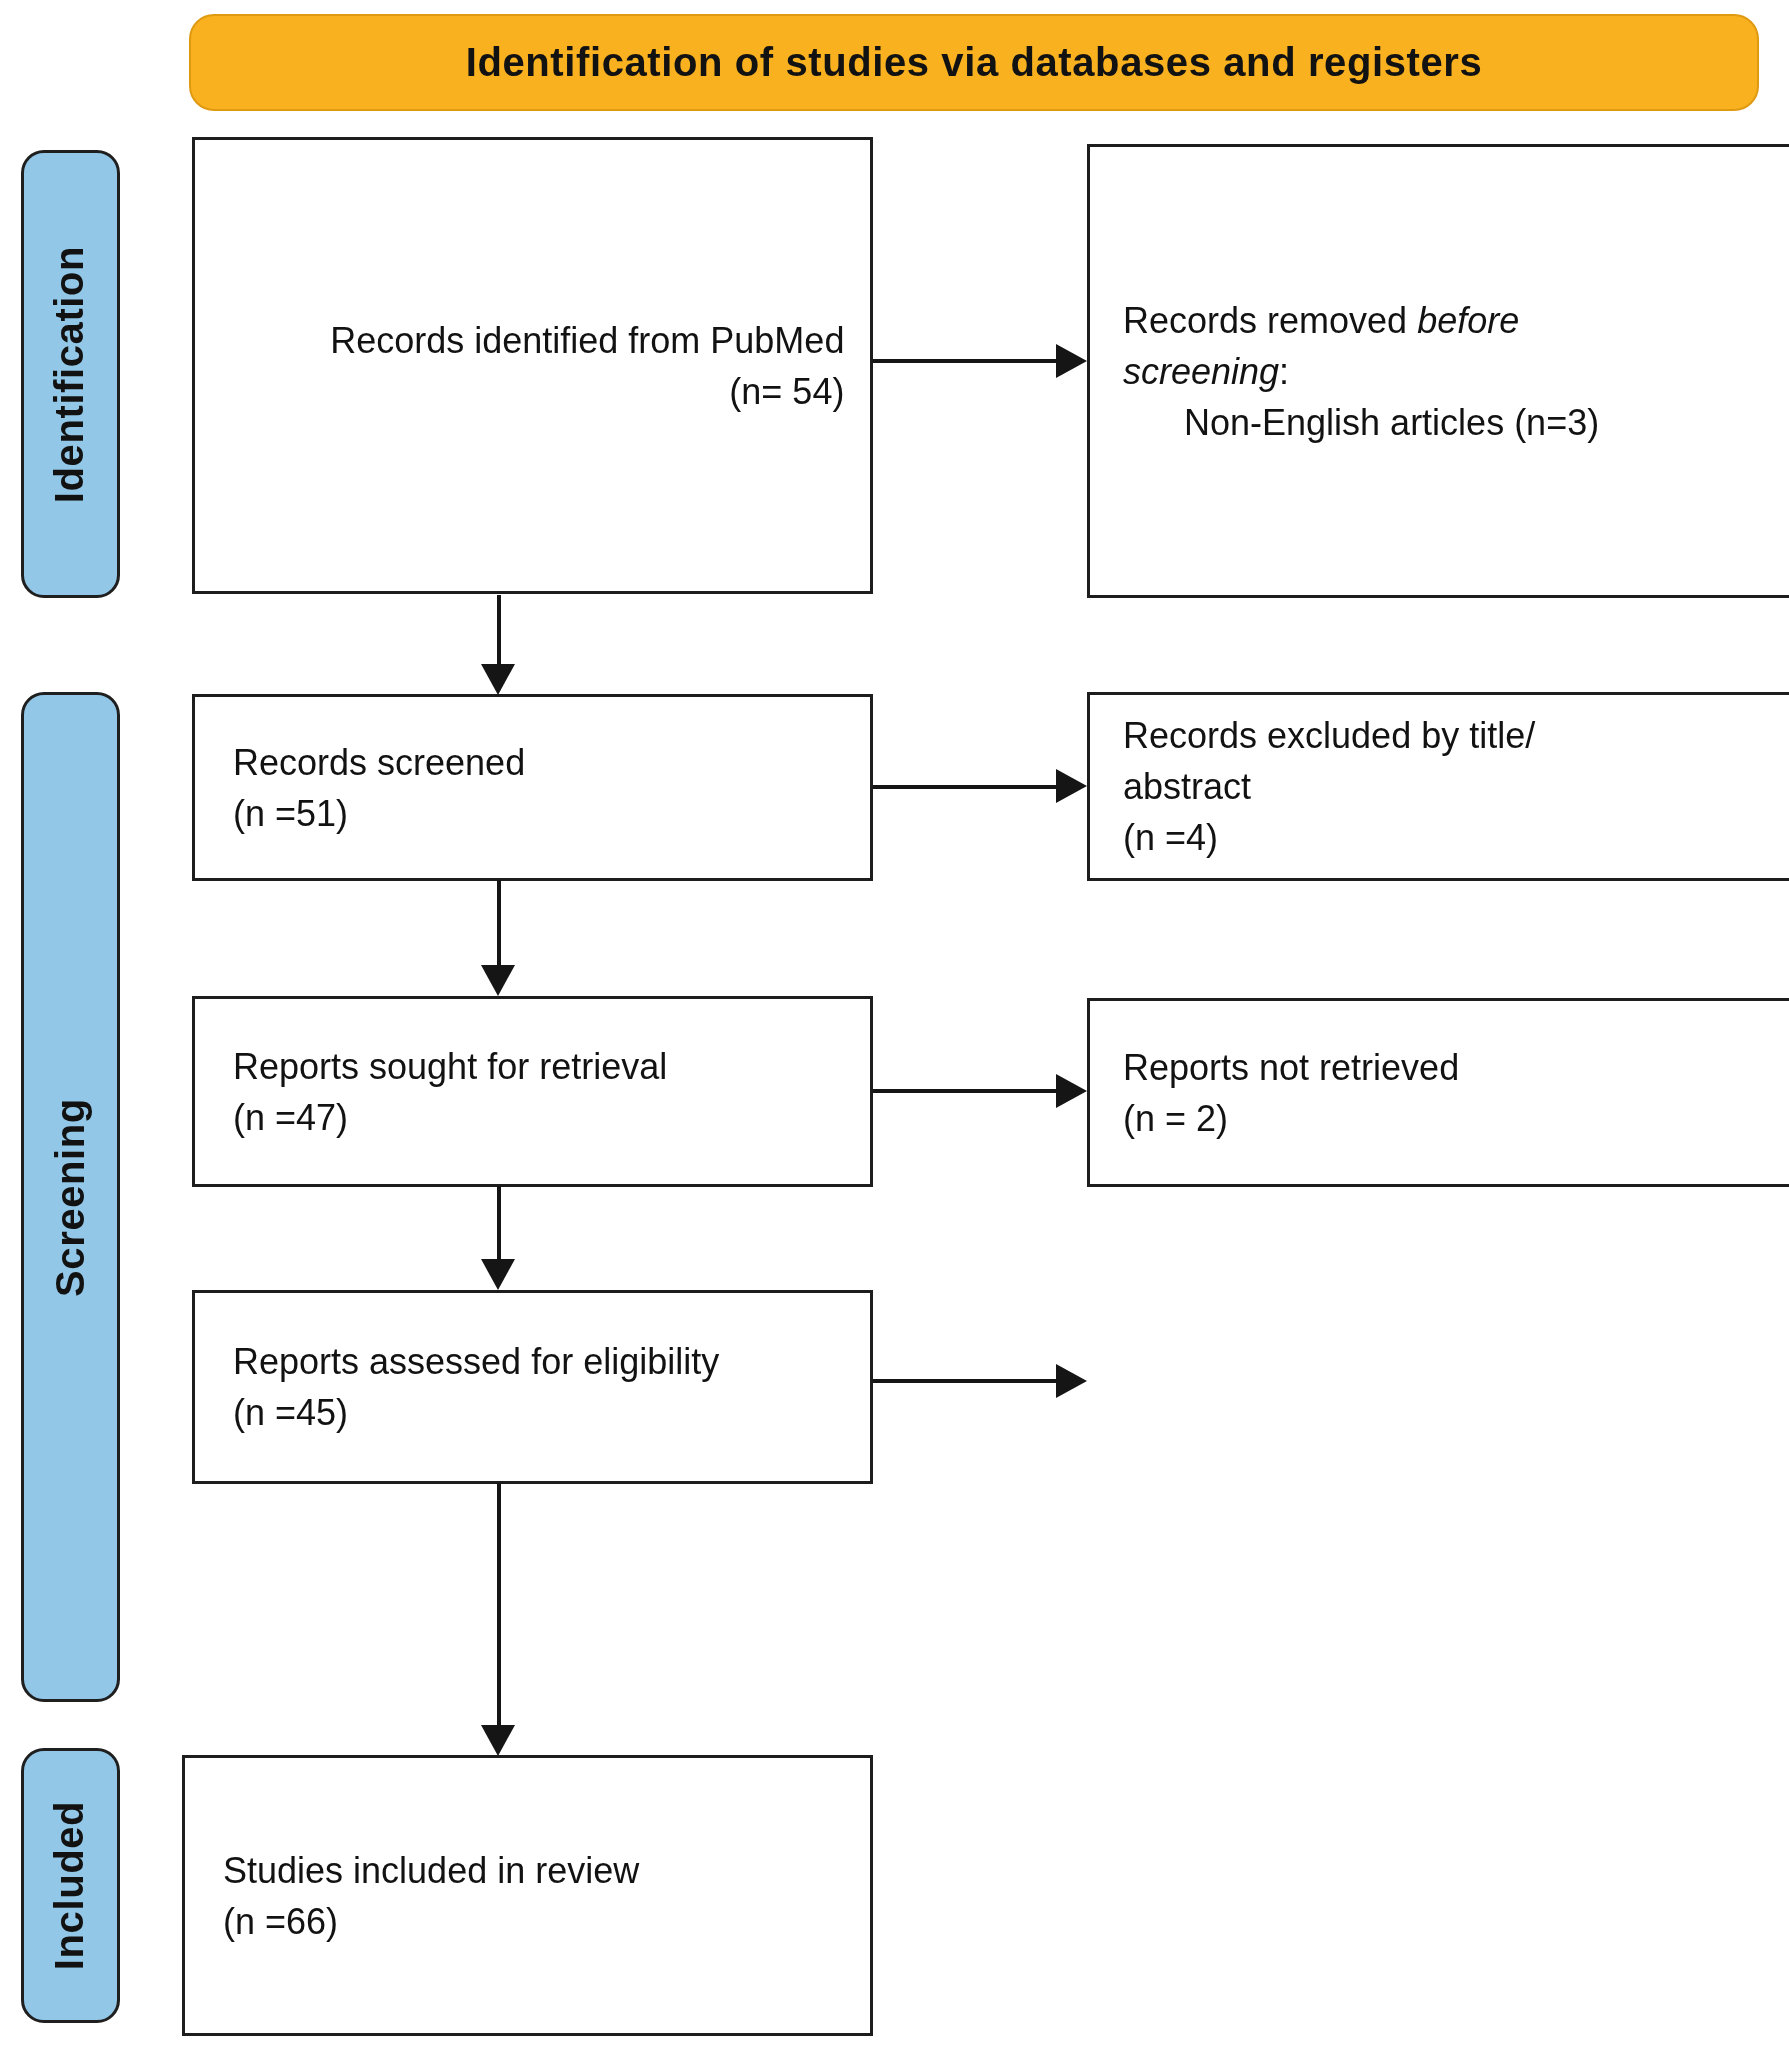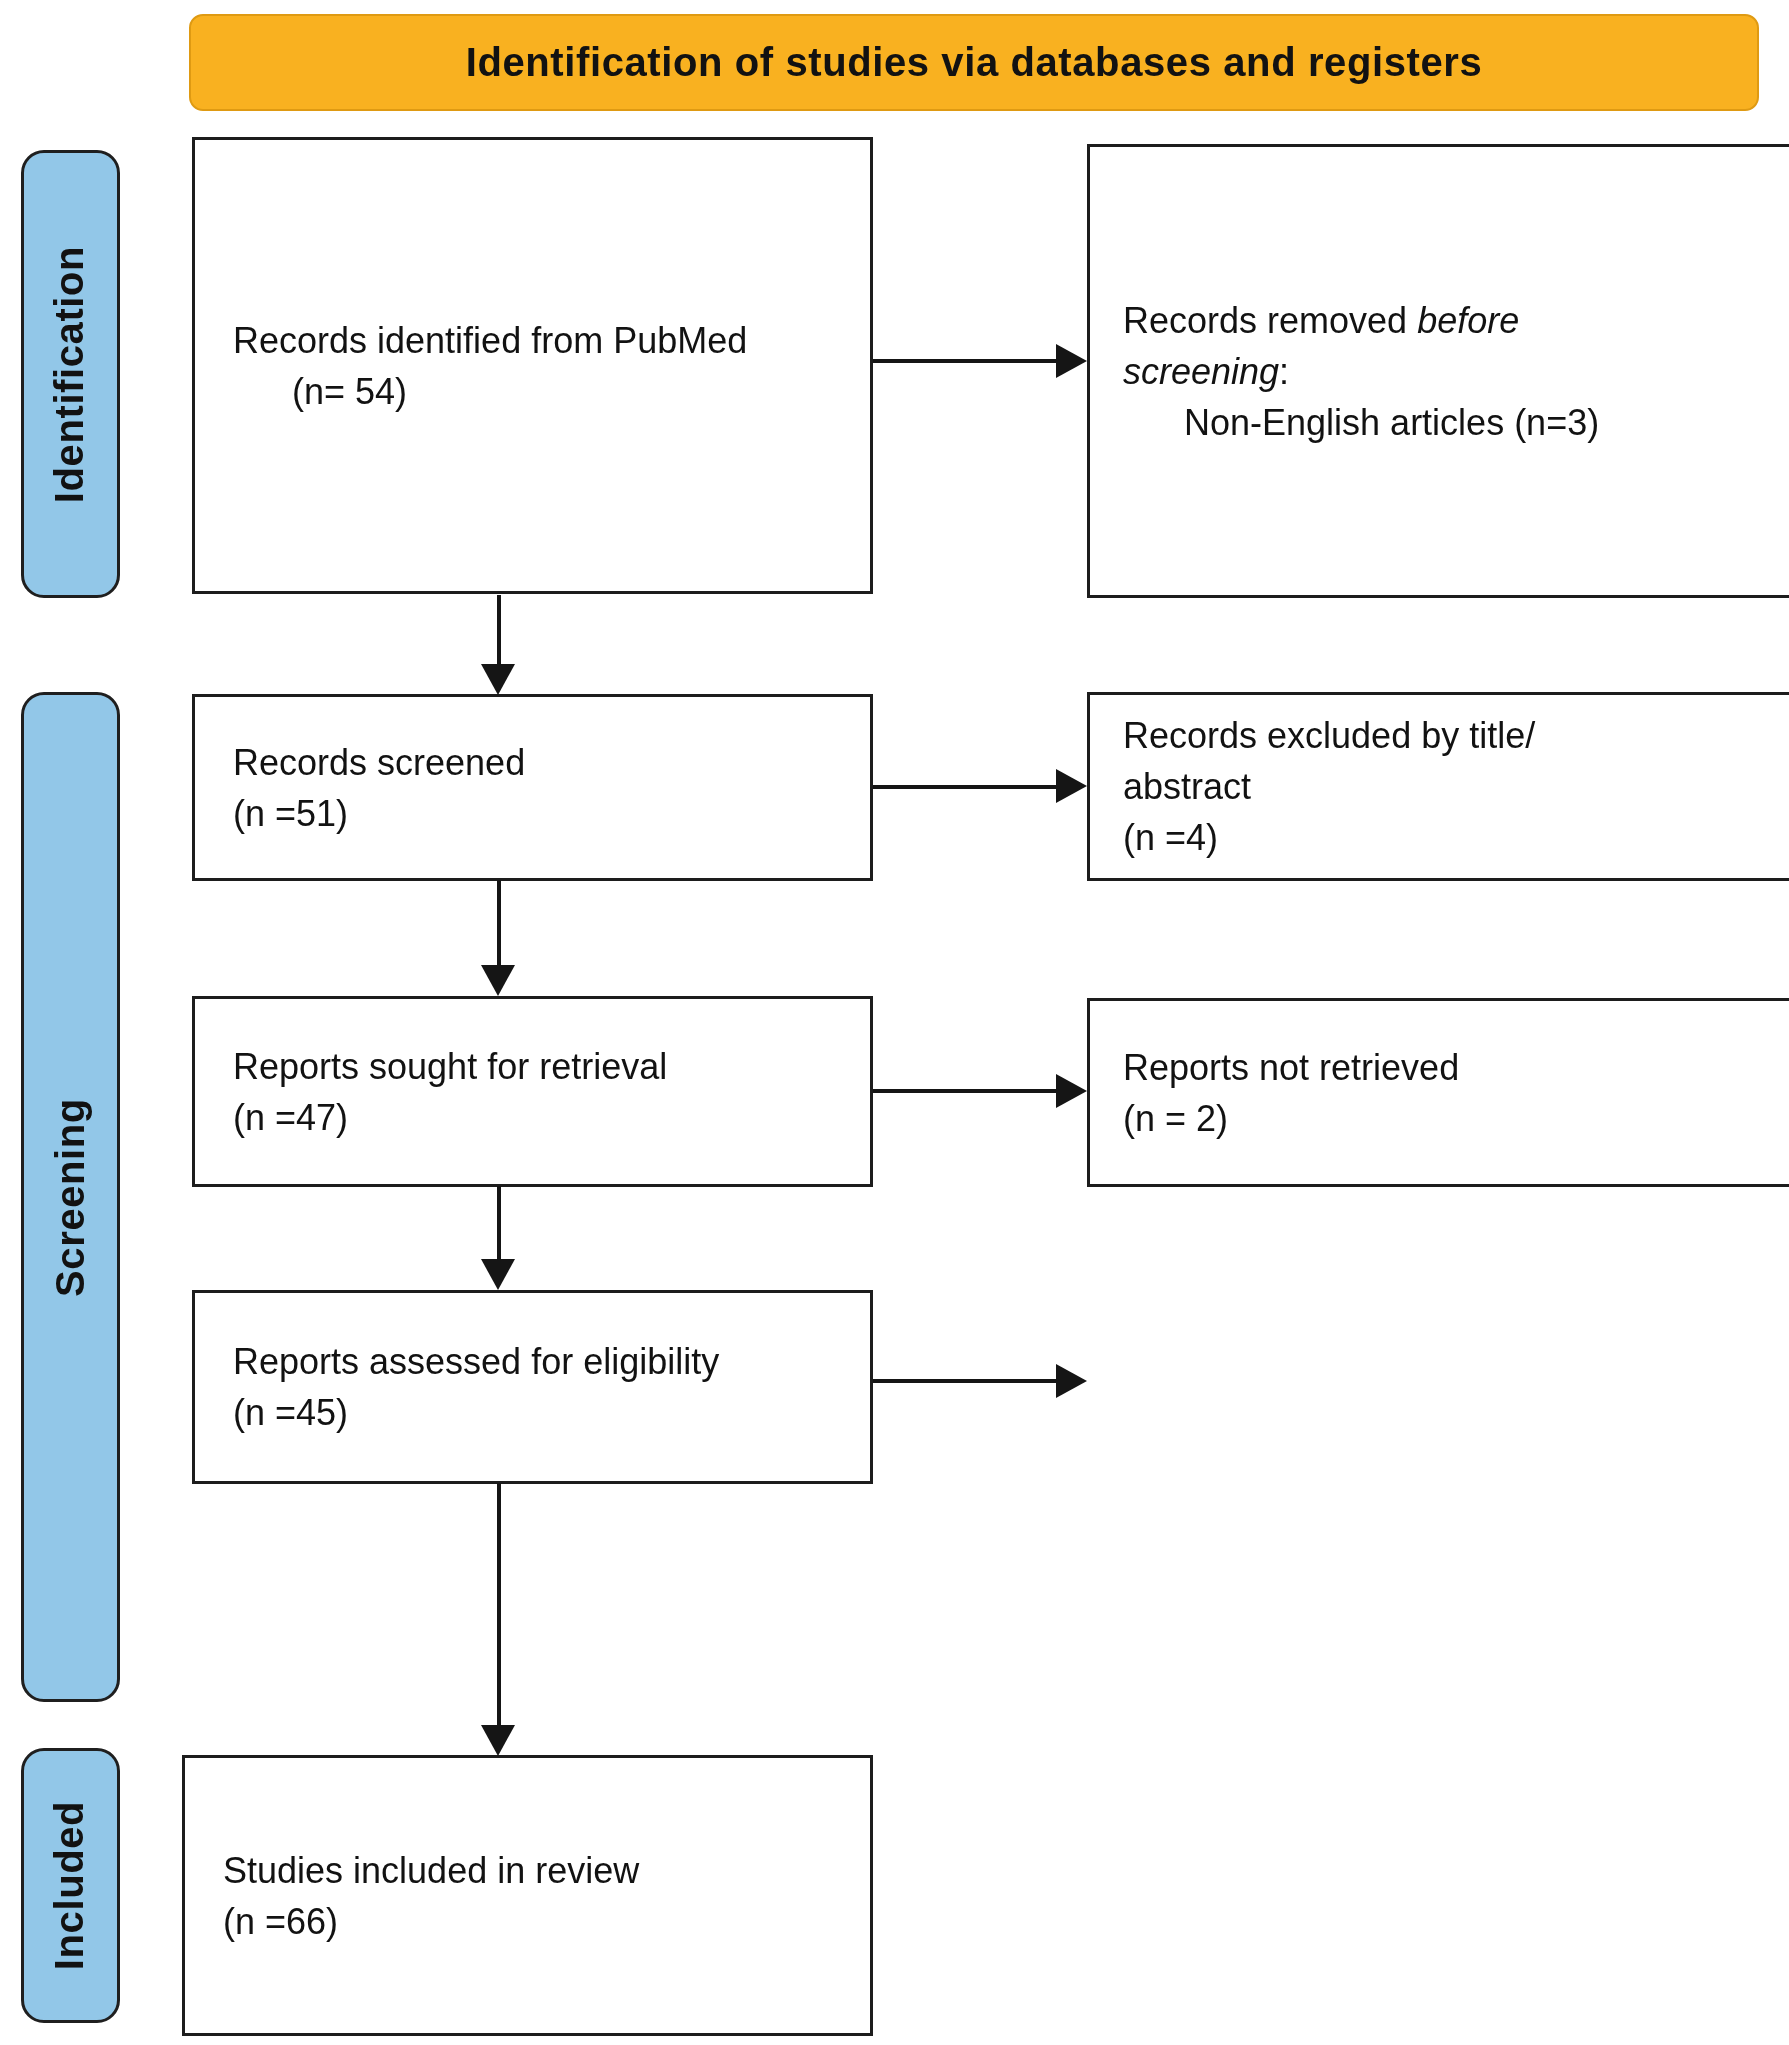--- a/index.html
+++ b/index.html
@@ -8,21 +8,21 @@
     --sidebar-bg:#92C7E8; --sidebar-border:#1F1F1F;
     --box-border:#1D1D1D; --arrow:#151515; --text:#121212;
   }
   html,body{margin:0;padding:0;}
   body{background:#ffffff;font-family:"Liberation Sans", sans-serif;color:var(--text);}
   .canvas{position:relative;width:1789px;height:2046px;background:#ffffff;overflow:hidden;}
 
   
   .banner{
     position:absolute;left:189px;top:14px;width:1570px;height:97px;
-    background:var(--banner-bg);border:2.6px solid var(--banner-border);border-radius:14px;
+    background:var(--banner-bg);border:2.6px solid var(--banner-border);border-radius:25px;
     display:flex;align-items:center;justify-content:center;box-sizing:border-box;
   }
   .banner span{font-size:40px;font-weight:700;letter-spacing:0.6px;}
 
   
   .phase{
     position:absolute;left:20.5px;width:99px;
     background:var(--sidebar-bg);border:3.2px solid var(--sidebar-border);border-radius:23px;
     display:flex;align-items:center;justify-content:center;box-sizing:border-box;
   }
@@ -37,21 +37,21 @@
   
   .box{
     position:absolute;background:#ffffff;border:3.2px solid var(--box-border);
     box-sizing:border-box;display:flex;flex-direction:column;justify-content:center;
     padding:12.8px 25.6px 12.8px 38px;font-size:36px;line-height:51px;
   }
   .box .indent{margin-left:59px;}
   .lbox{left:192px;width:681px;}
   .rbox{left:1087px;width:752px;padding-left:33px;}
   .rbox .indent{margin-left:61px;}
-  .box-records-identified{top:137px;height:457px;}
+  .box-records-identified{top:137px;height:457px;align-items:flex-end;}
   .box-records-screened{top:694px;height:187px;}
   .box-reports-sought{top:996px;height:191px;}
   .box-reports-assessed{top:1290px;height:194px;}
   .box-studies-included{left:182px;width:691px;top:1755px;height:281px;}
   .box-records-removed{top:144px;height:454px;}
   .box-records-excluded{top:692px;height:189px;}
   .box-reports-not-retrieved{top:998px;height:189px;}
   .box-reports-excluded{top:1283px;height:414px;}
 
   

